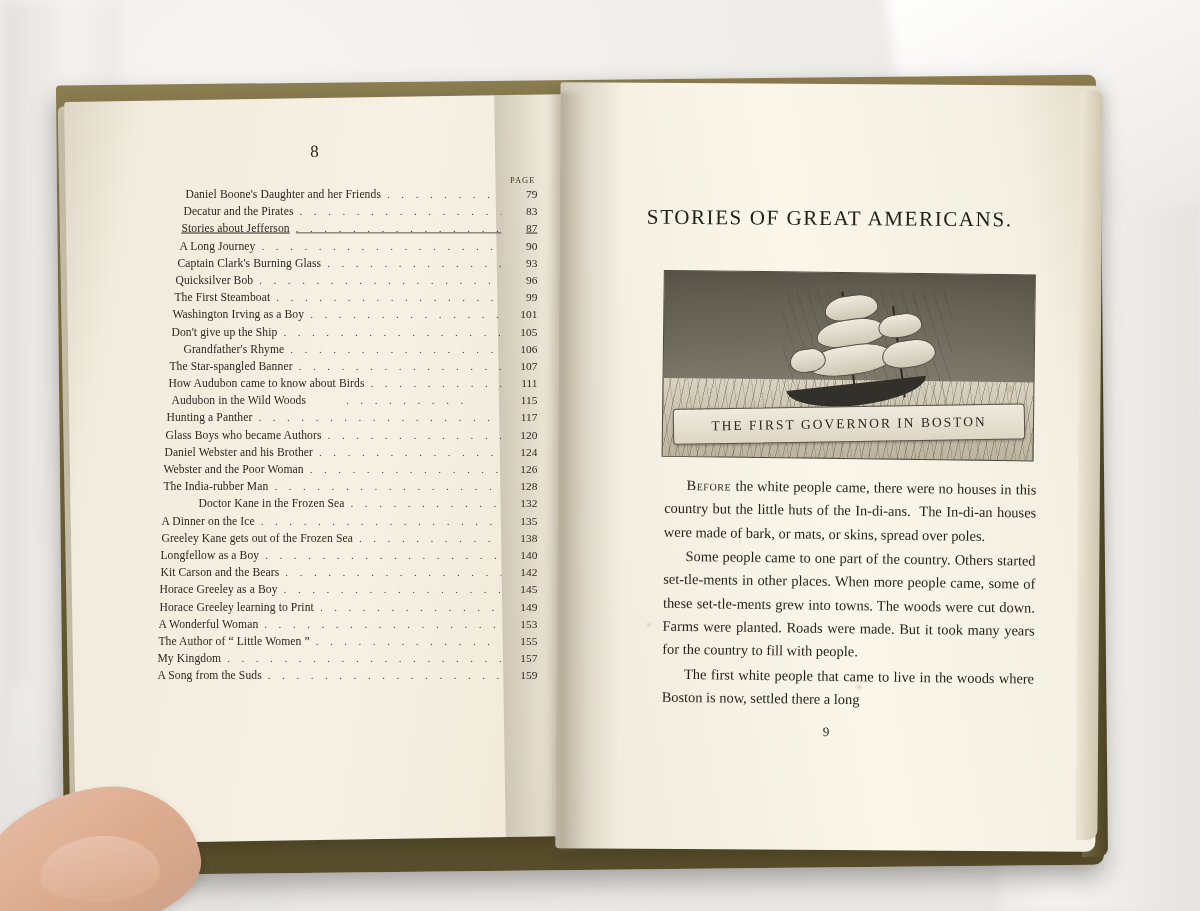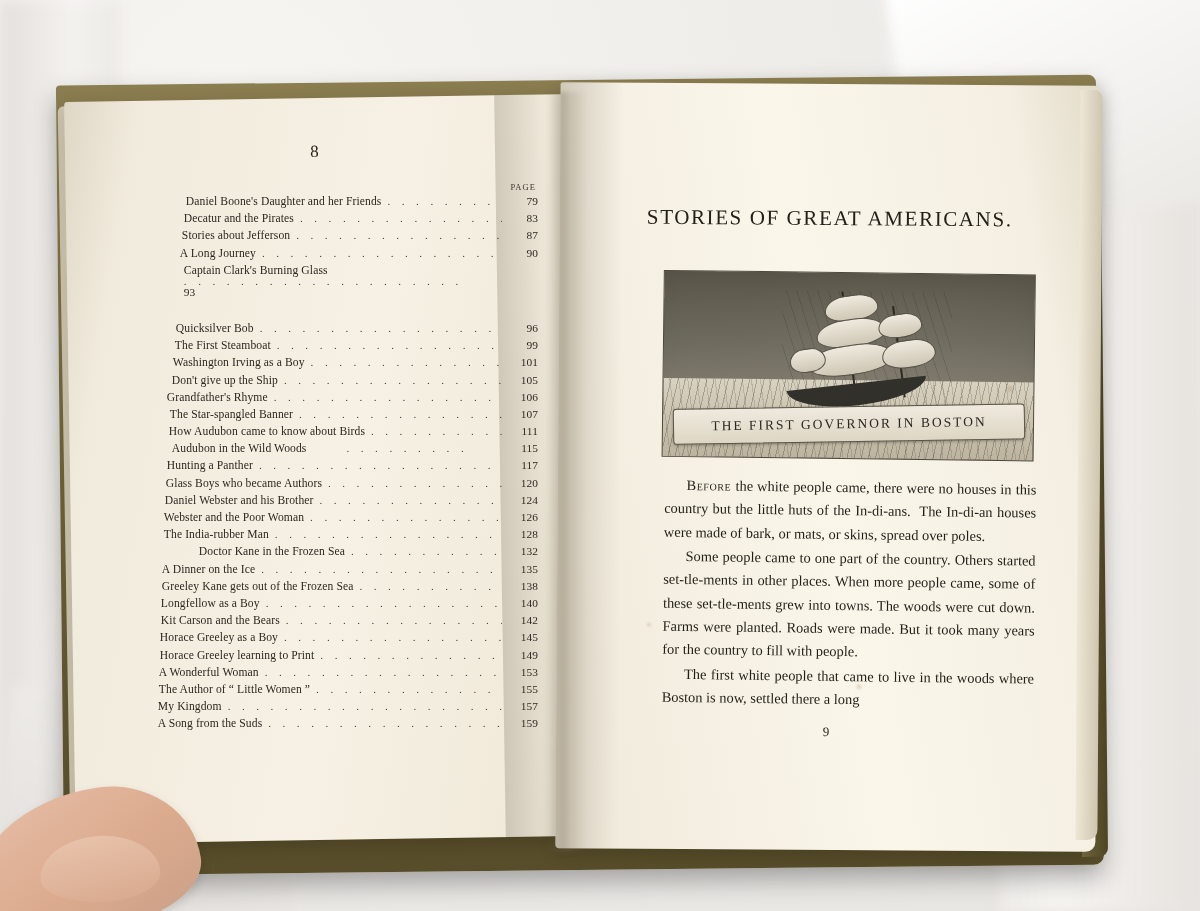--- a/index.html
+++ b/index.html
@@ -138,21 +138,21 @@
   .folio-top {
     position: absolute;
     left: 0; right: 0; top: 44px;
     text-align: center;
     font-size: 17px;
     color: #26231d;
     letter-spacing: 1px;
   }
   .toc {
     position: absolute;
-    left: 88px; top: 84px;
+    left: 88px; top: 77px;
     width: 380px;
     transform: rotate(0.9deg);
   }
   .toc-head {
     position: relative;
     height: 14px;
   }
   .toc-head .page-col {
     position: absolute;
     right: 2px; top: 0;
@@ -180,28 +180,28 @@
     white-space: nowrap;
   }
   .toc-num {
     flex: 0 0 30px;
     text-align: right;
     font-size: 11.4px;
   }
   
   .toc-row:nth-child(2)  { margin-left: 28px; }
   .toc-row:nth-child(3)  { margin-left: 26px; justify-content: flex-end; }
-  .toc-row:nth-child(4)  { margin-left: 24px; }
+  .toc-row:nth-child(4)  { margin-left: 24px; text-decoration: underline; }
   .toc-row:nth-child(5)  { margin-left: 22px; }
-  .toc-row:nth-child(6)  { margin-left: 20px; flex-direction: column; }
+  .toc-row:nth-child(6)  { margin-left: 20px; }
   .toc-row:nth-child(7)  { margin-left: 18px; }
   .toc-row:nth-child(8)  { margin-left: 17px; }
   .toc-row:nth-child(9)  { margin-left: 15px; }
   .toc-row:nth-child(10) { margin-left: 14px; }
-  .toc-row:nth-child(11) { margin-left: 9px; }
+  .toc-row:nth-child(11) { margin-left: 26px; }
   .toc-row:nth-child(12) { margin-left: 12px; }
   .toc-row:nth-child(13) { margin-left: 11px; }
   .toc-row:nth-child(14) { margin-left: 14px; gap: 34px; }
   .toc-row:nth-child(15) { margin-left: 9px; }
   .toc-row:nth-child(16) { margin-left: 8px; }
   .toc-row:nth-child(17) { margin-left: 7px; }
   .toc-row:nth-child(18) { margin-left: 6px; }
   .toc-row:nth-child(19) { margin-left: 6px; align-items: center; }
   .toc-row:nth-child(20) { margin-left: 5px; padding-left: 36px; }
   .toc-row:nth-child(21) { margin-left: 4px; }

